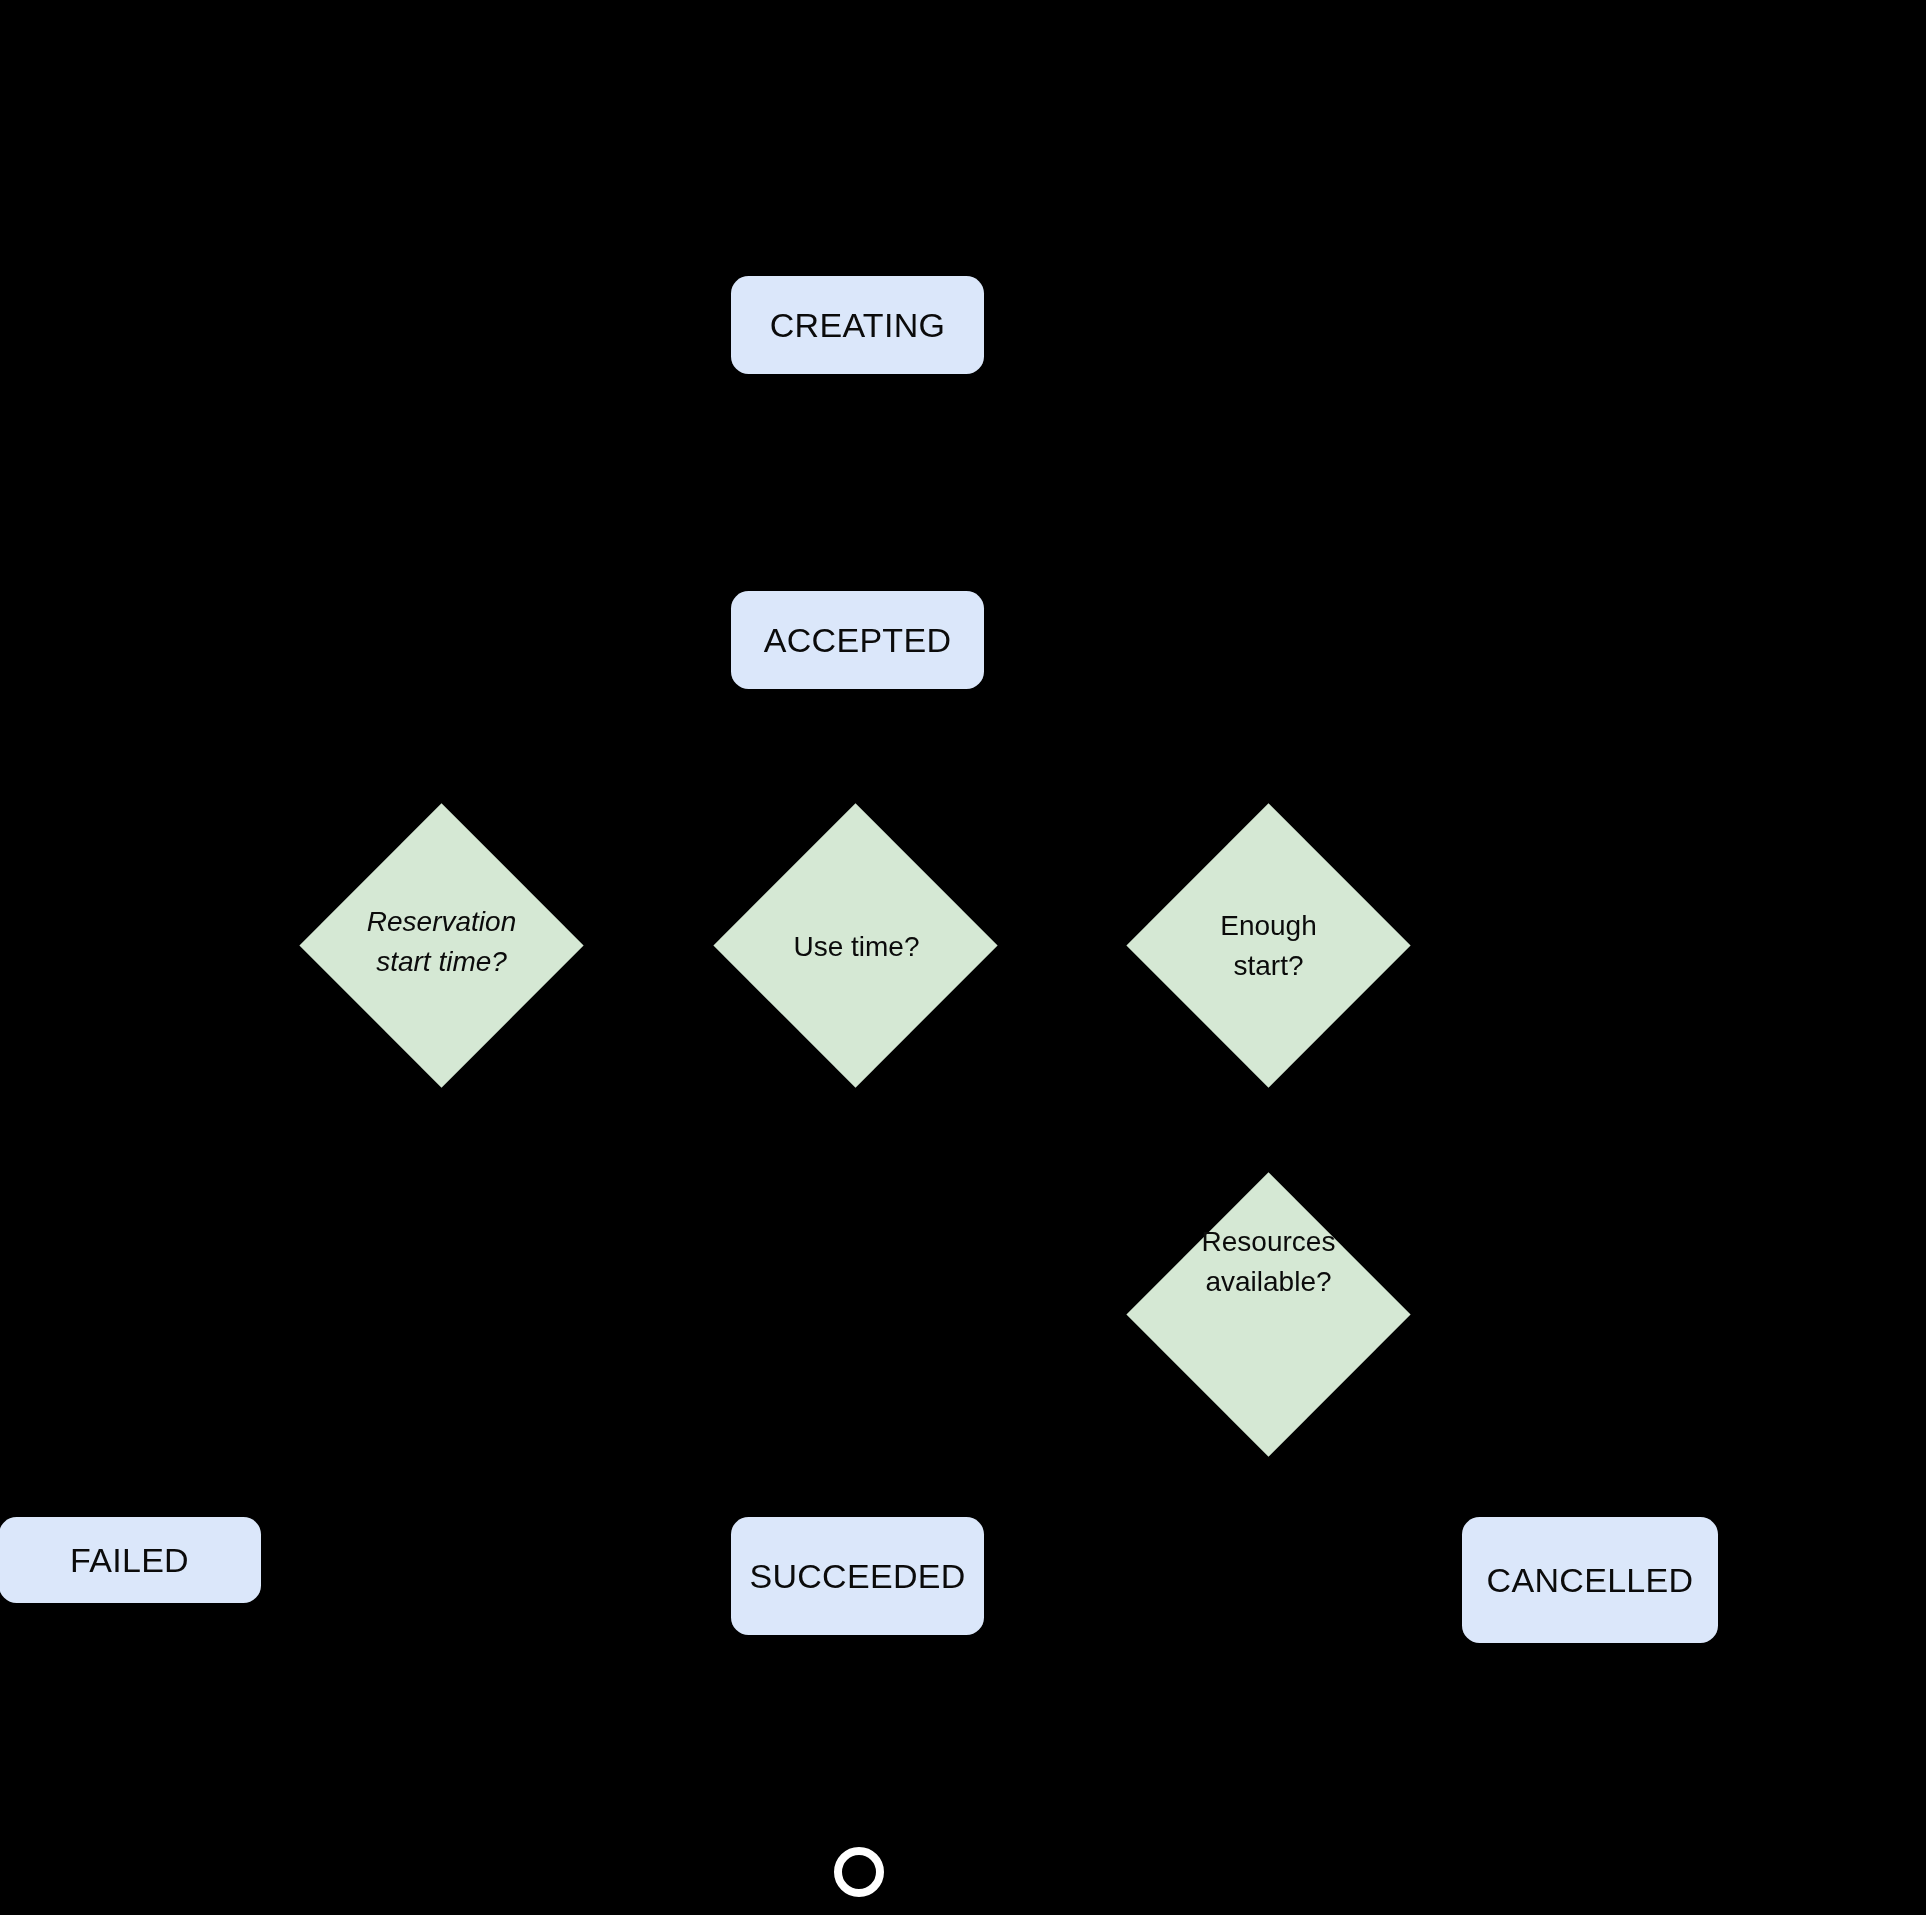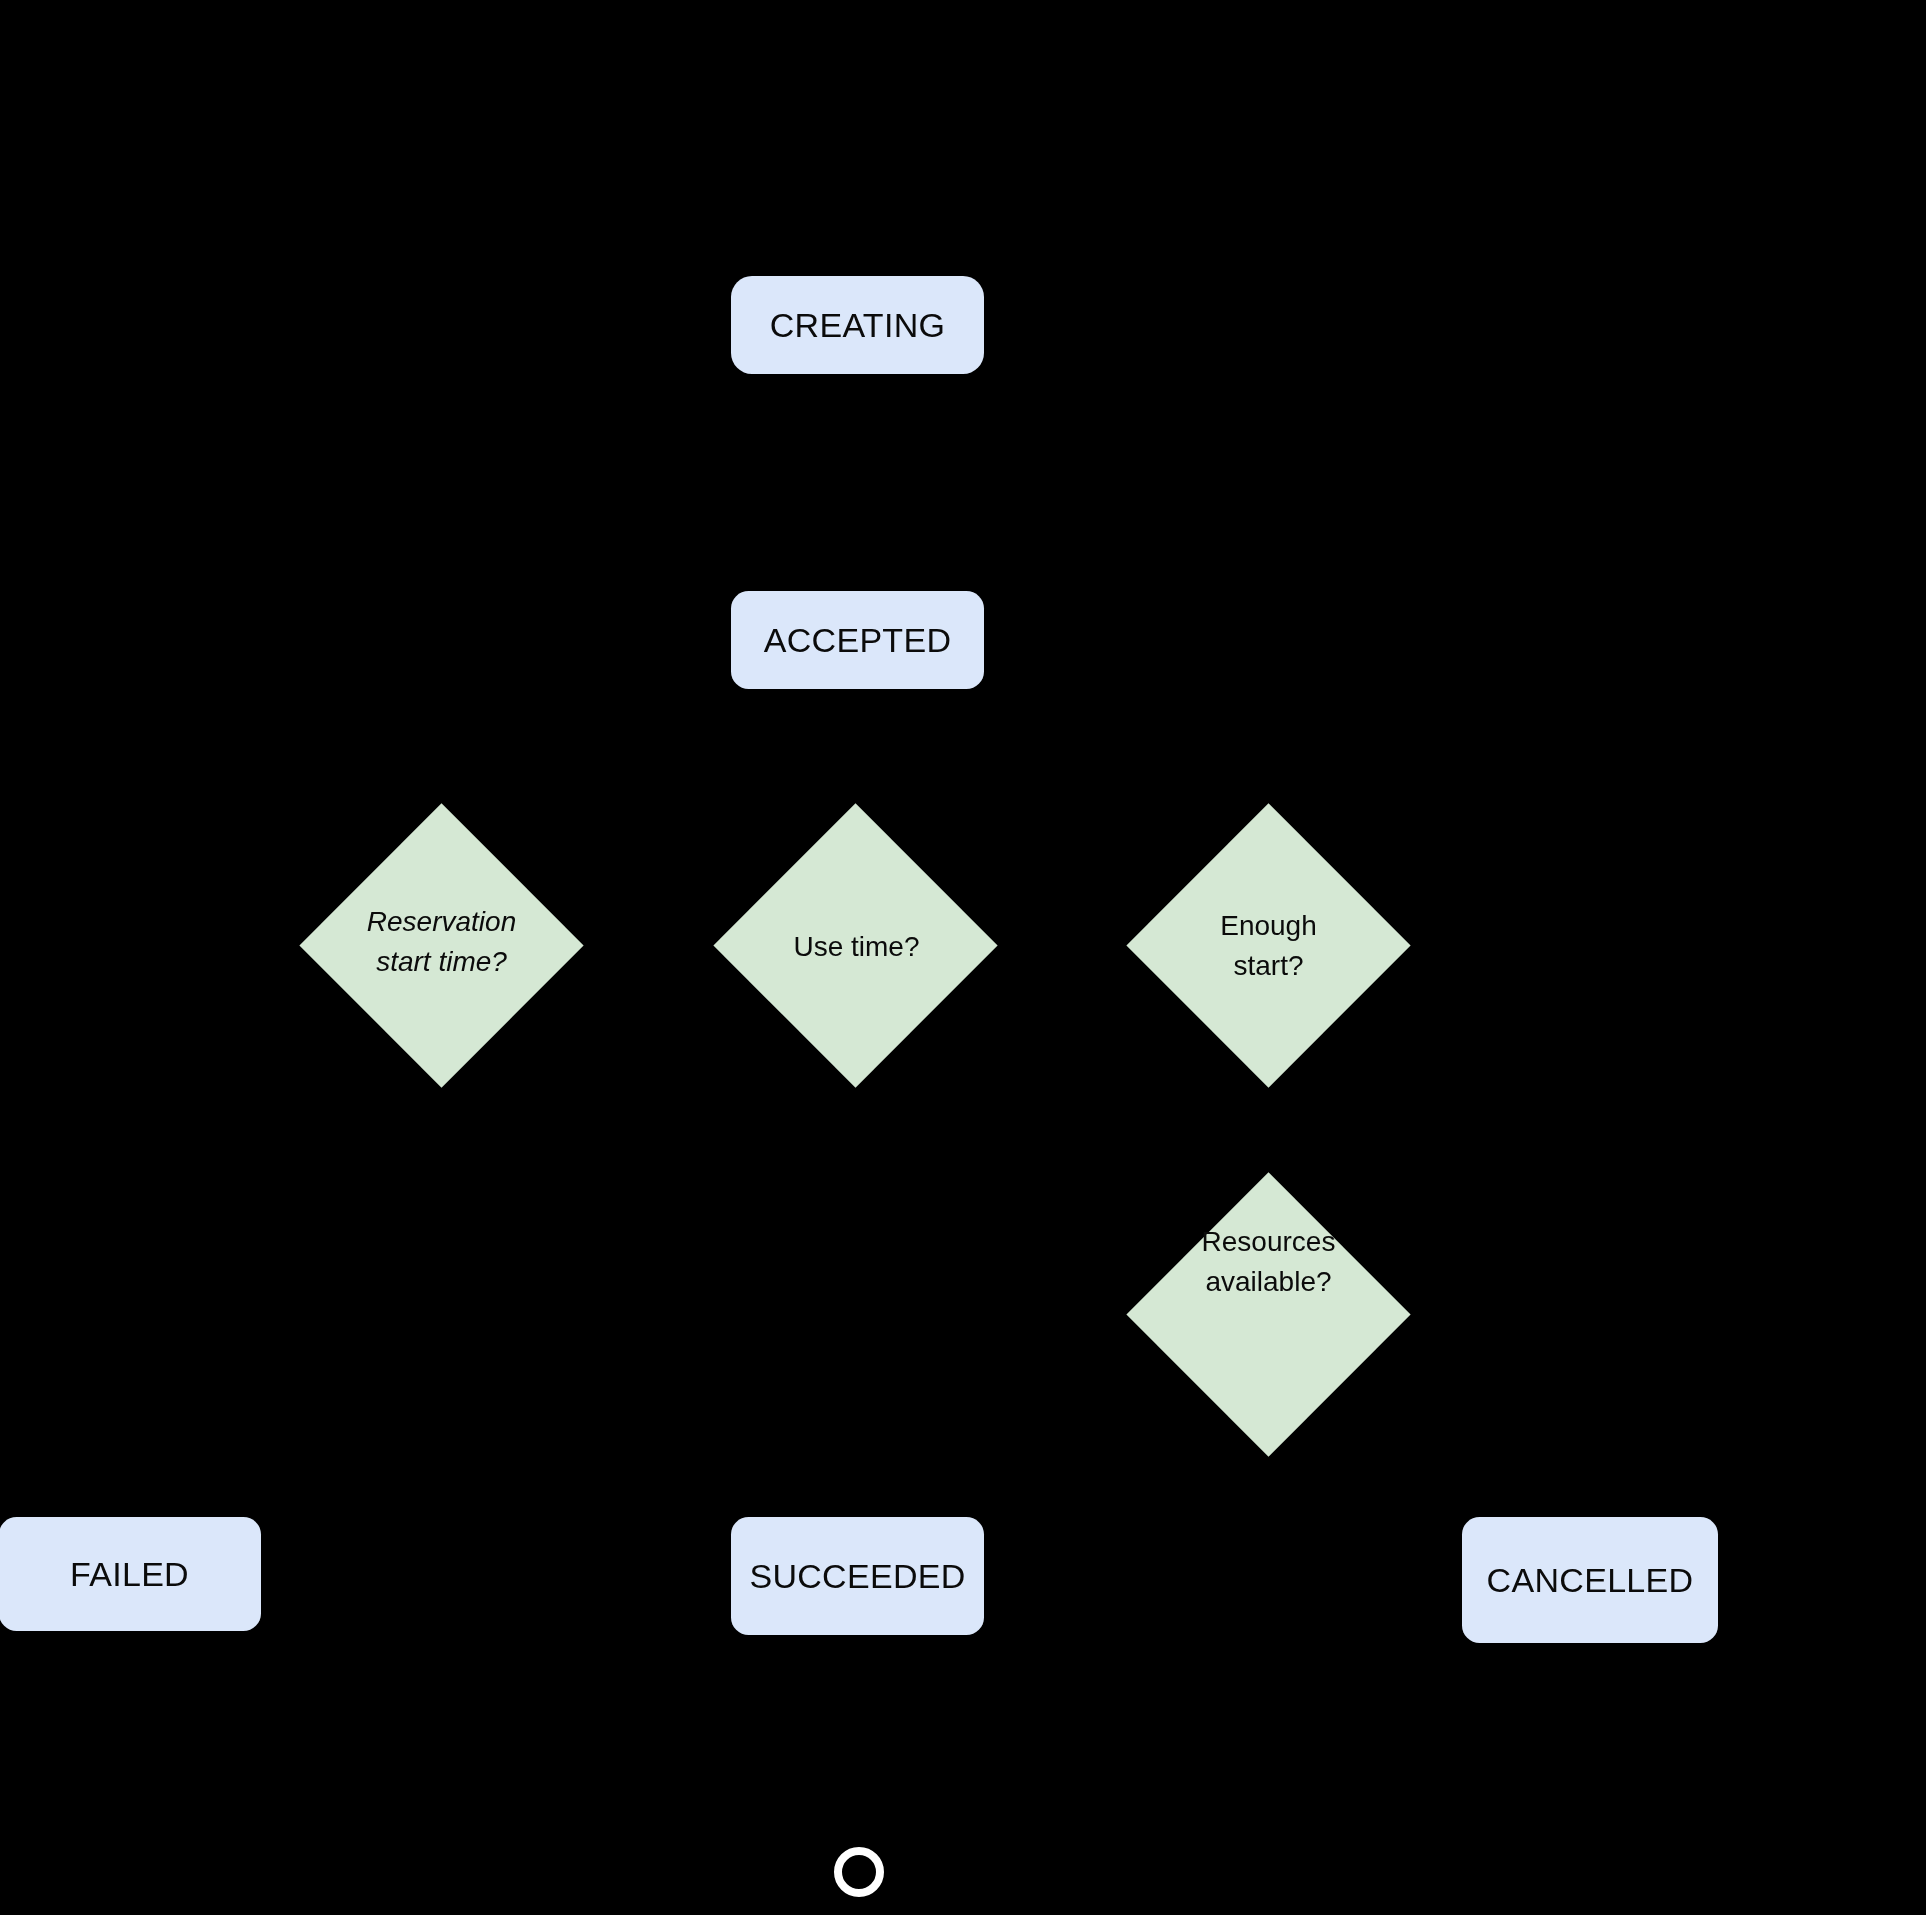--- a/index.html
+++ b/index.html
@@ -94,21 +94,21 @@
       <path d="M1660 1335 L1660 1637"></path>
       <path d="M1660 1335 L1660 1460 L2457 1460 L2457 1637"></path>
       <path d="M855 2027 L855 2938"></path>
       <path d="M1660 2027 L1660 2938"></path>
       <path d="M2457 2027 L2457 2350"></path>
       <path d="M2457 2740 L2457 2938 L3060 2938"></path>
       <path d="M1660 3128 L1660 3577"></path>
     </g>
   </svg>
 
-  <div class="state-box" style="left:731px; top:276px; width:253px; height:98px;border-radius:21px;">
+  <div class="state-box" style="left:731px; top:276px; width:253px; height:98px;">
     <span>CREATING</span>
   </div>
 
   <div class="state-box" style="left:731px; top:591px; width:253px; height:98px;">
     <span>ACCEPTED</span>
   </div>
 
   <div class="decision" style="left:341px; top:845px;"></div>
   <div class="decision-label" style="left:333px; top:902px;font-style:italic;">Reservation
 start time?</div>
@@ -117,21 +117,21 @@
   <div class="decision-label" style="left:748px; top:927px;">Use time?</div>
 
   <div class="decision" style="left:1168px; top:845px;"></div>
   <div class="decision-label" style="left:1160px; top:906px;">Enough
 start?</div>
 
   <div class="decision" style="left:1168px; top:1214px;"></div>
   <div class="decision-label" style="left:1160px; top:1202px;margin-top:20px;">Resources
 available?</div>
 
-  <div class="state-box" style="left:-1.5px; top:1517px; width:262px; height:114px; justify-content:center;">
+  <div class="state-box" style="left:-1.5px; top:1517px; width:262px; height:86px; justify-content:center;">
     <span>FAILED</span>
   </div>
 
   <div class="state-box" style="left:731px; top:1517px; width:253px; height:118px;">
     <span>SUCCEEDED</span>
   </div>
 
   <div class="state-box" style="left:1462px; top:1517px; width:256px; height:126px;">
     <span>CANCELLED</span>
   </div>

